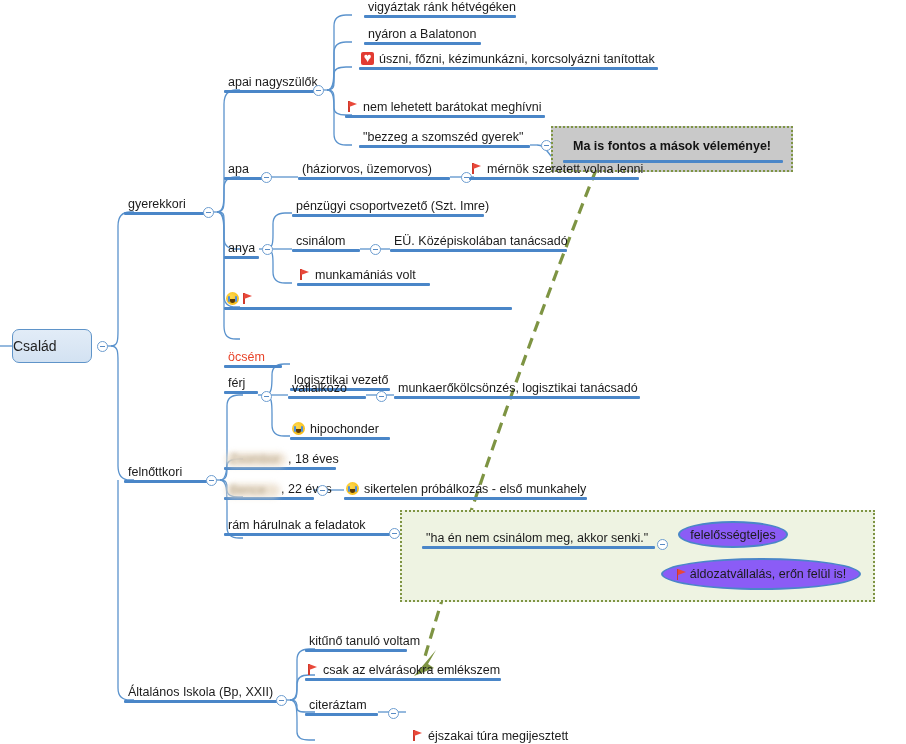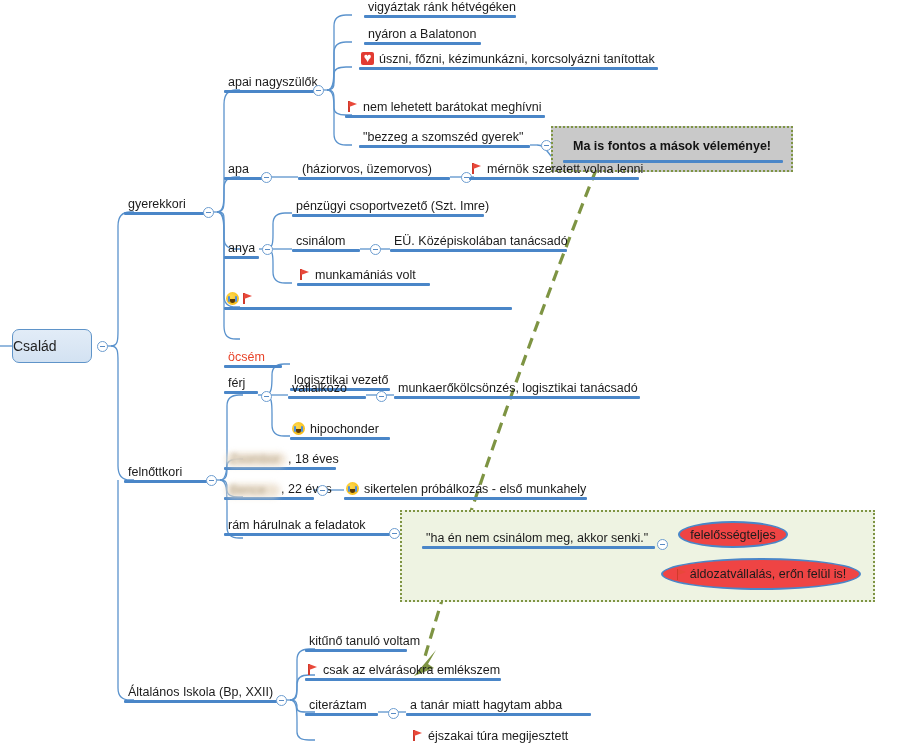--- a/index.html
+++ b/index.html
@@ -184,21 +184,21 @@
   .callout-green {
     left: 400px; top: 510px;
     width: 475px; height: 92px;
     background: #eef3e2;
   }
   
   .oval {
     position: absolute;
     border: 2.4px solid #4a86c8;
     border-radius: 50%;
-    background: #ef4444;
+    background: #8b5cf6;
     display: flex;
     align-items: center;
     justify-content: center;
     font-size: 12.5px;
     color: #1b1b1b;
     white-space: nowrap;
     box-sizing: border-box;
   }
   
   .smudge {
@@ -495,23 +495,19 @@
     <span class="ic ic-flag"></span><span class="txt">csak az elvárásokra emlékszem</span>
     <span class="bar" style="width:196px;"></span>
   </div>
 
   <div class="topic" style="left:305px; top:698px; width:73px;">
     <span class="txt">citeráztam</span>
     <span class="bar" style="width:73px;"></span>
   </div>
   <div class="toggle" style="left:388px; top:708px;"></div>
 
-  <div class="topic" style="left:406px; top:698px; width:185px;">
-    <span class="txt">a tanár miatt hagytam abba</span>
-    <span class="bar" style="width:185px;"></span>
-  </div>
 
   <div class="topic" style="left:410px; top:729px; width:180px;">
     <span class="ic ic-flag"></span><span class="txt">éjszakai túra megijesztett</span>
     
   </div>
 
 </div>
 
 </body></html>

